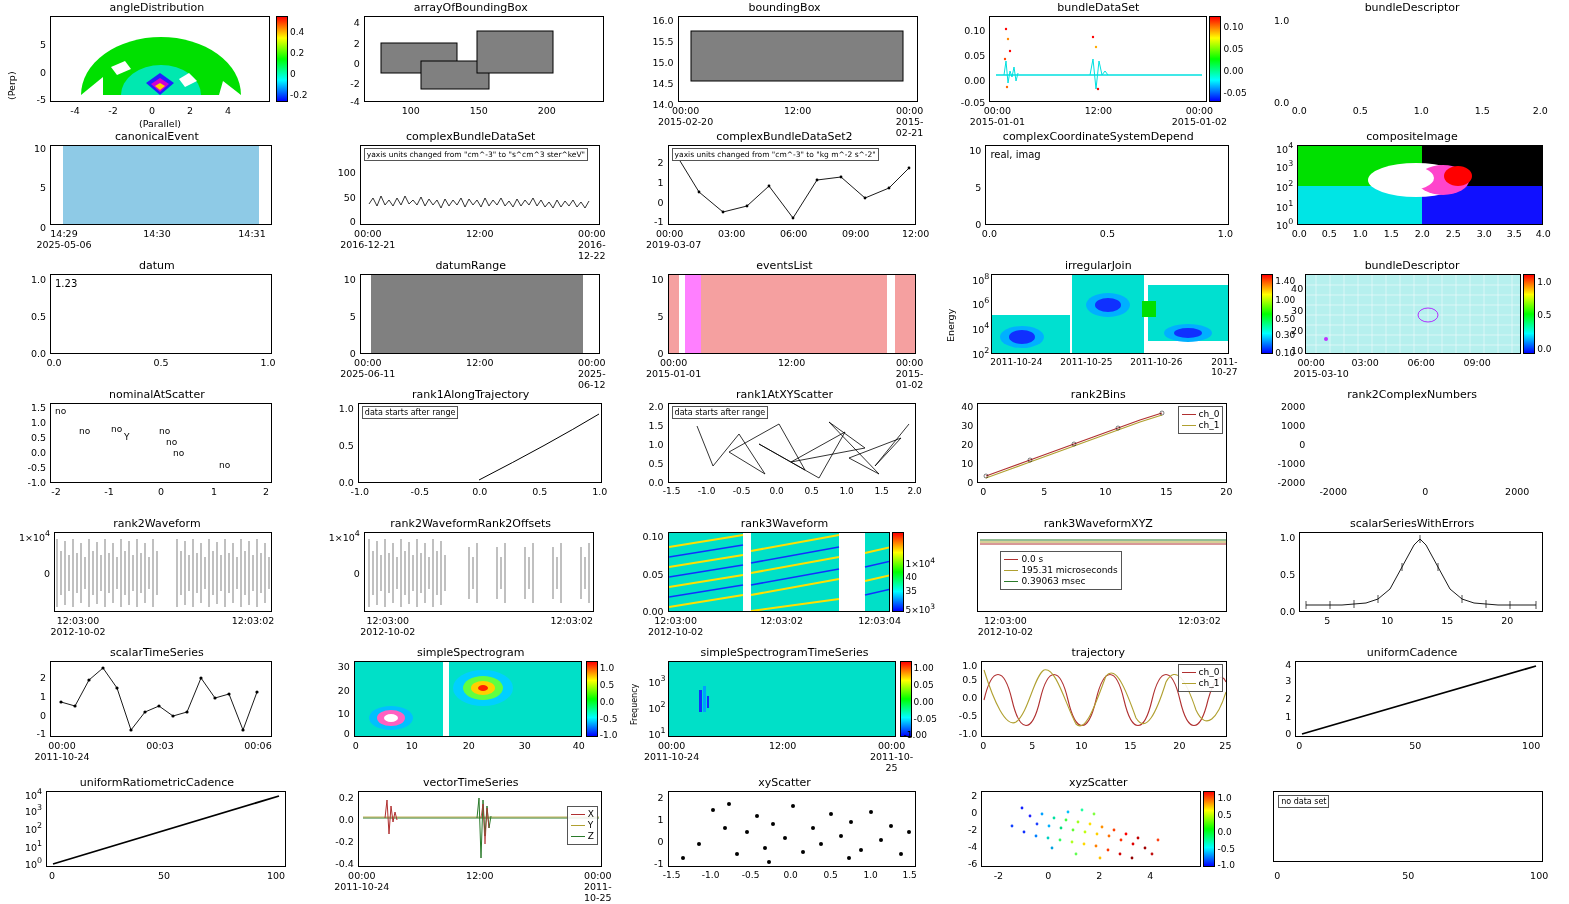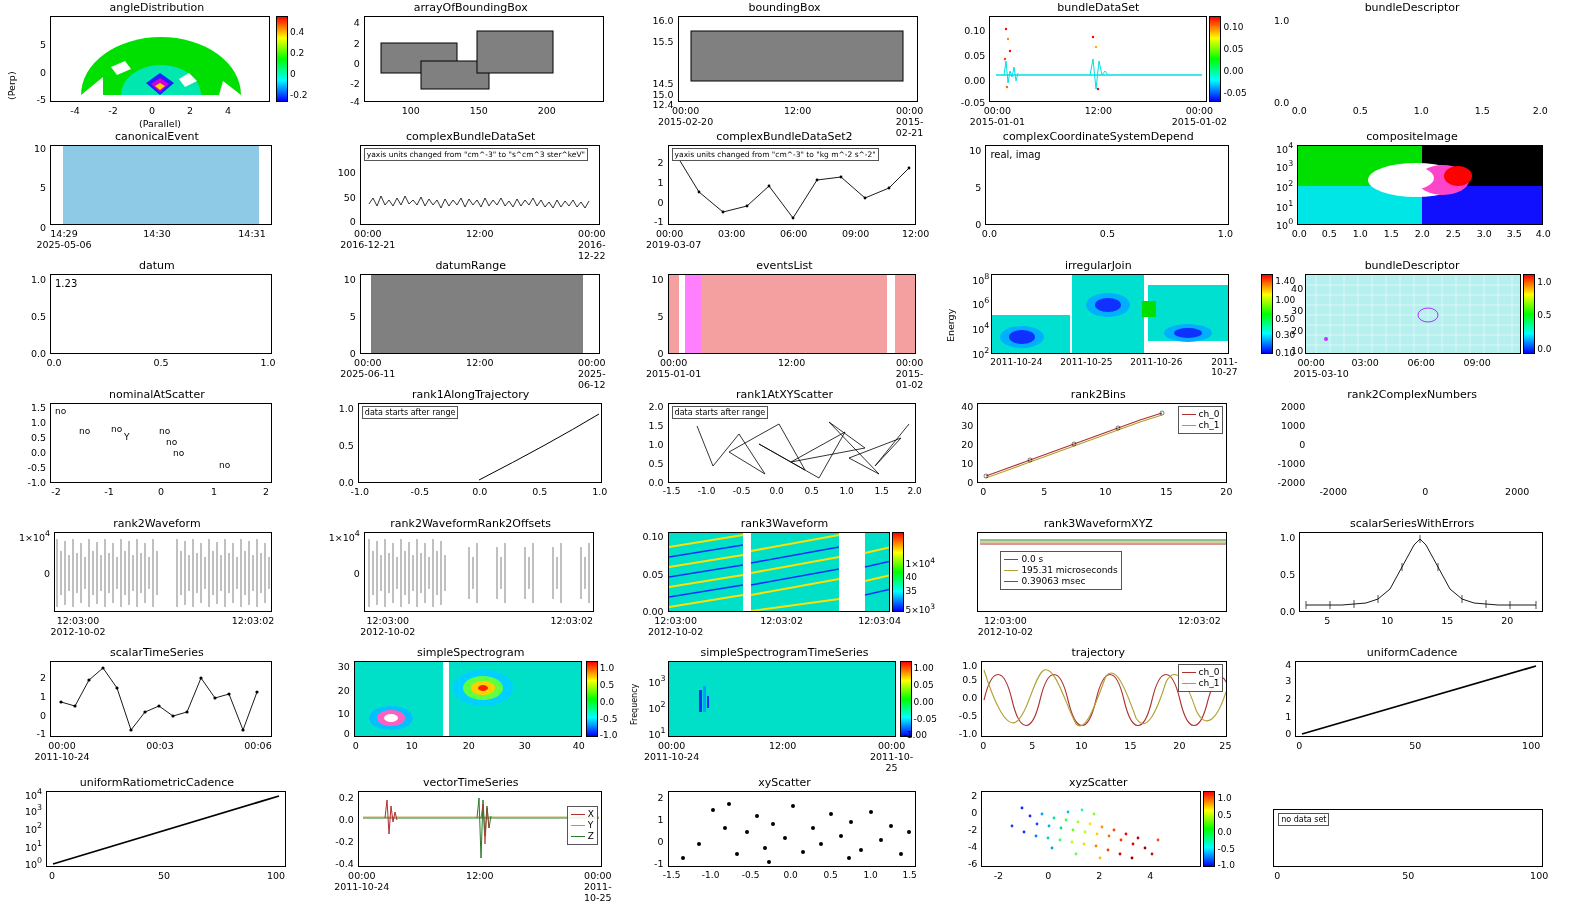--- a/index.html
+++ b/index.html
@@ -78,23 +78,23 @@
   <div class="xlab" style="left:233px;top:105px;">200</div>
 </div>
 
 <div class="cell">
   <div class="title">boundingBox</div>
   <div class="plot" style="left:50px;top:16px;width:240px;height:86px;">
     <svg width="240" height="86" viewBox="0 0 240 86">
       <rect x="12" y="14" width="212" height="50" fill="#808080" stroke="#000"></rect>
     </svg>
   </div>
-  <div class="ylab" style="left:0px;top:104px;width:46px;">12.4</div>
+  <div class="ylab" style="left:0px;top:104px;width:46px;">14.0</div>
   <div class="ylab" style="left:0px;top:83px;width:46px;">14.5</div>
-  <div class="ylab" style="left:0px;top:62px;width:46px;margin-top:32px;">15.0</div>
+  <div class="ylab" style="left:0px;top:62px;width:46px;">15.0</div>
   <div class="ylab" style="left:0px;top:41px;width:46px;">15.5</div>
   <div class="ylab" style="left:0px;top:20px;width:46px;">16.0</div>
   <div class="xlab" style="left:58px;top:105px;">00:00</div>
   <div class="xlab" style="left:170px;top:105px;">12:00</div>
   <div class="xlab" style="left:282px;top:105px;">00:00</div>
   <div class="xlab" style="left:58px;top:116px;">2015-02-20</div>
   <div class="xlab" style="left:282px;top:116px;">2015-02-21</div>
 </div>
 
 <div class="cell">
@@ -1013,21 +1013,21 @@
   <div class="xlab" style="left:209px;top:95px;">4</div>
   <div class="cbar" style="left:262px;top:16px;width:12px;height:76px;background:linear-gradient(to bottom,#ff0000,#ffff00,#00ff00,#00ffff,#0000ff);"></div>
   <div class="cbar-lab" style="left:276px;top:18px;">1.0</div>
   <div class="cbar-lab" style="left:276px;top:35px;">0.5</div>
   <div class="cbar-lab" style="left:276px;top:52px;">0.0</div>
   <div class="cbar-lab" style="left:276px;top:69px;">-0.5</div>
   <div class="cbar-lab" style="left:276px;top:85px;">-1.0</div>
 </div>
 
 <div class="cell">
-  <div class="plot" style="left:18px;top:16px;width:270px;height:58px;margin-top:18px;">
+  <div class="plot" style="left:18px;top:16px;width:270px;height:71px;">
     <div class="note" style="left:4px;top:3px;font-size:8px;">no data set</div>
   </div>
   <div class="xlab" style="left:22px;top:95px;">0</div>
   <div class="xlab" style="left:153px;top:95px;">50</div>
   <div class="xlab" style="left:284px;top:95px;">100</div>
 </div>
 
 </div>
 
 </body></html>

